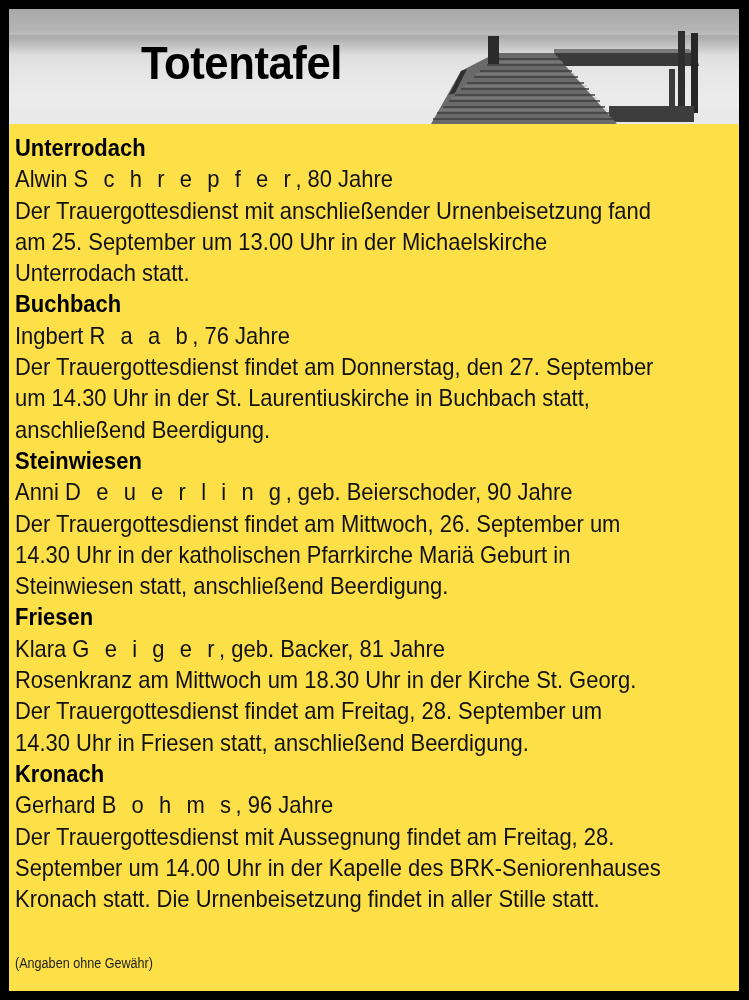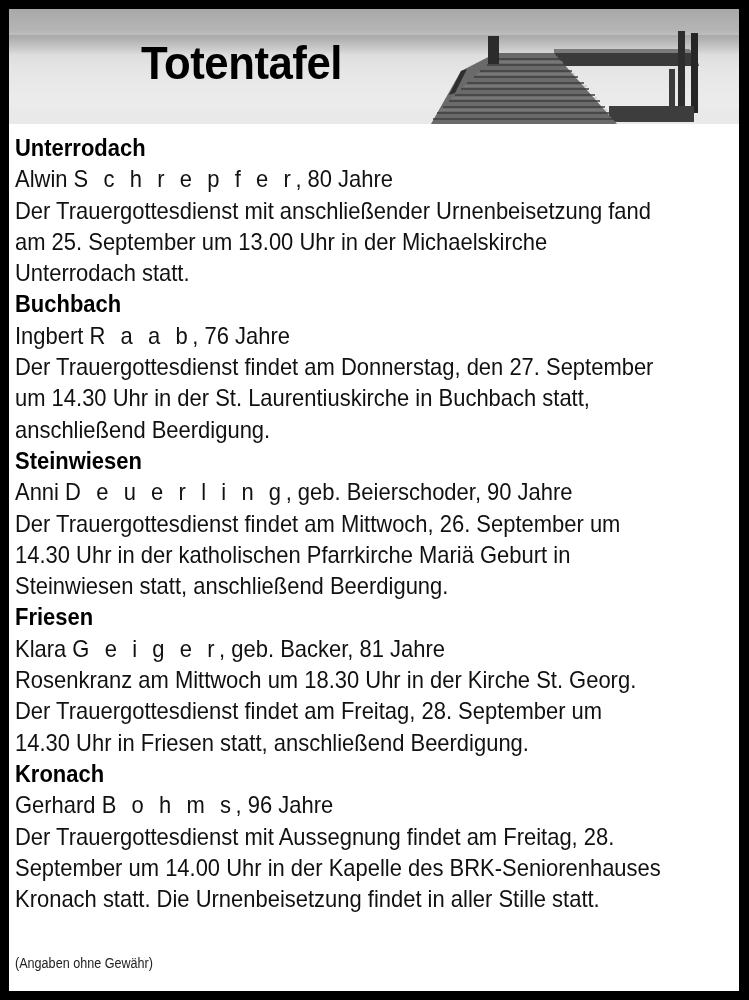--- a/index.html
+++ b/index.html
@@ -13,21 +13,21 @@
     position: relative;
     overflow: hidden;
     font-family: "Liberation Sans", sans-serif;
   }
   .frame {
     position: absolute;
     left: 9px;
     top: 9px;
     width: 730px;
     height: 982px;
-    background: #ffffff;
+    background: #fde047;
     overflow: hidden;
   }
   .header {
     position: absolute;
     left: 0;
     top: 0;
     width: 730px;
     height: 115px;
     overflow: hidden;
     background: linear-gradient(to bottom,

